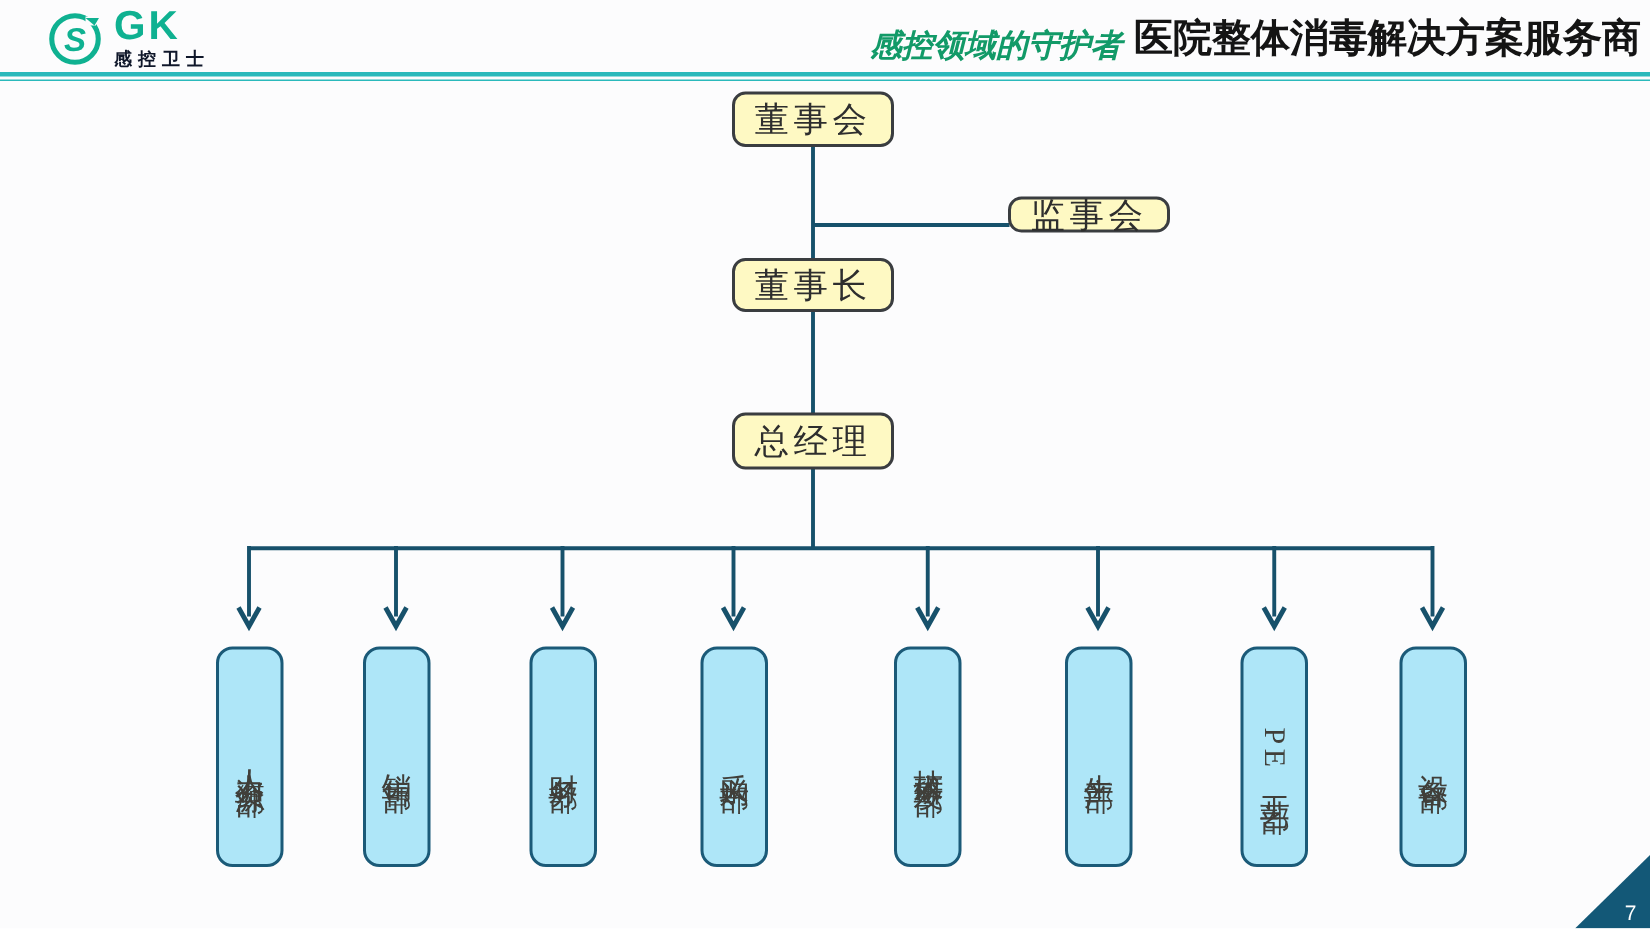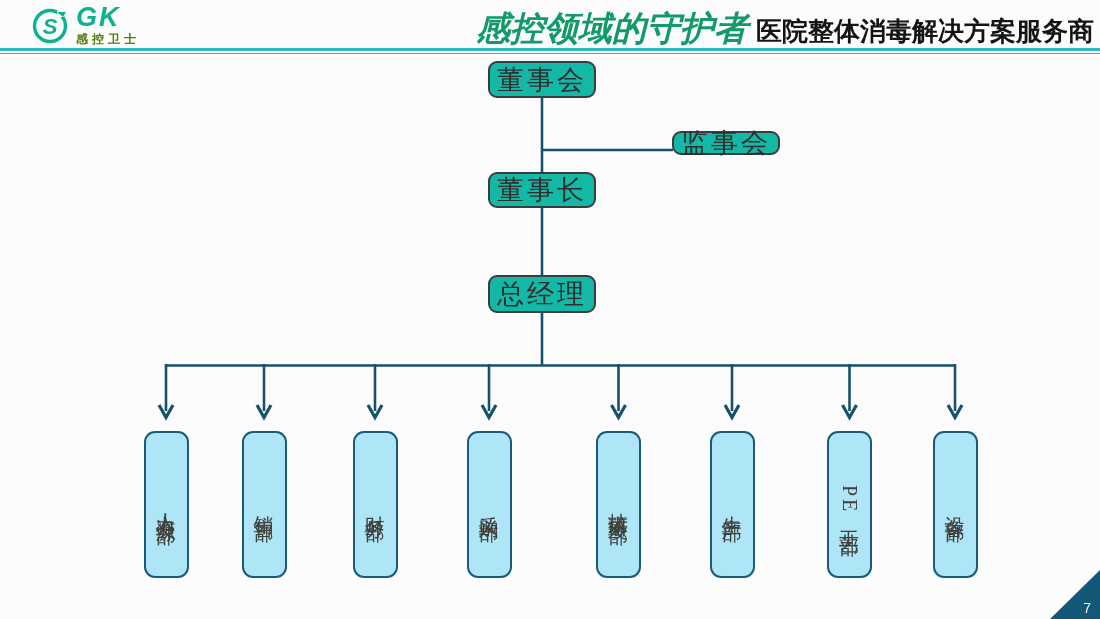--- a/index.html
+++ b/index.html
@@ -6,44 +6,44 @@
   .slide{
     position:relative;width:1100px;height:619px;background:#fcfcfd;
     overflow:hidden;font-family:"Liberation Serif",serif;
   }
 
   
   .logo{position:absolute;left:30px;top:4px;display:flex;align-items:center;gap:6px;}
   .logo-mark{width:40px;height:40px;}
   .logo-texts{display:flex;flex-direction:column;line-height:1;}
   .logo-gk{
-    font-family:"Liberation Sans",sans-serif;font-weight:bold;font-style:italic;
+    font-family:"Liberation Sans",sans-serif;font-weight:bold;
     color:#0fb191;font-size:27px;letter-spacing:2px;
   }
   .logo-sub{
     font-family:"Liberation Sans",sans-serif;font-weight:bold;
-    color:#4d7c0f;font-size:12px;letter-spacing:4px;margin-top:2px;
+    color:#0f172a;font-size:12px;letter-spacing:4px;margin-top:2px;
   }
   .slogan{position:absolute;right:6px;top:10px;display:flex;align-items:flex-end;gap:8px;white-space:nowrap;}
   .slogan-script{
     font-family:"DejaVu Serif",serif;font-style:italic;font-weight:bold;
-    color:#129a68;font-size:34px;line-height:1.1;
+    color:#129a68;font-size:21px;line-height:1.1;
   }
   .slogan-bold{
     font-family:"Liberation Sans",sans-serif;font-weight:bold;
     color:#141414;font-size:26px;line-height:1.2;
   }
   .rule-thick{position:absolute;left:0;top:48px;width:1100px;height:2.5px;background:#2ab9bb;}
   .rule-thin{position:absolute;left:0;top:52.5px;width:1100px;height:1.5px;background:#2ab9bb;}
 
   
   .node{
-    position:absolute;background:#14b8a6;border:2.5px solid #3a3d40;border-radius:9px;
+    position:absolute;background:#fef9c3;border:2.5px solid #3a3d40;border-radius:9px;
     display:flex;align-items:center;justify-content:center;
-    font-size:27px;color:#2e2e2e;letter-spacing:3px;box-sizing:border-box;
+    font-size:23px;color:#2e2e2e;letter-spacing:3px;box-sizing:border-box;
   }
   .node-board{left:488px;top:61px;width:108px;height:37px;}
   .node-supervisory{left:672px;top:131px;width:108px;height:24px;}
   .node-chairman{left:488px;top:172px;width:108px;height:36px;}
   .node-gm{left:488px;top:275px;width:108px;height:38px;}
 
   .dept{
     position:absolute;top:431px;width:45px;height:147px;
     background:#aee6f8;border:2.5px solid #1b5a78;border-radius:11px;
     display:flex;align-items:center;justify-content:center;box-sizing:border-box;

